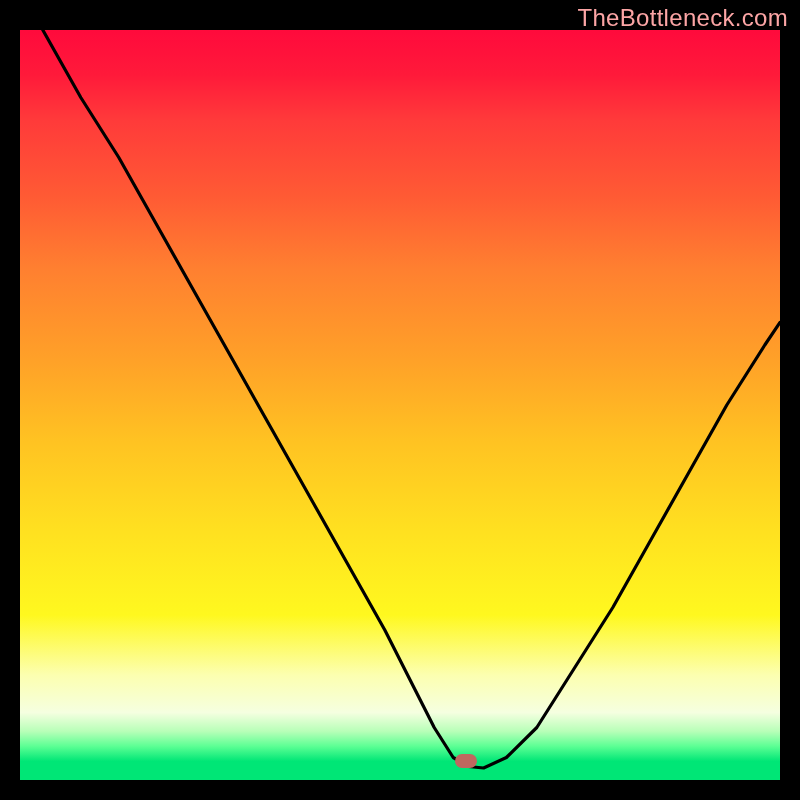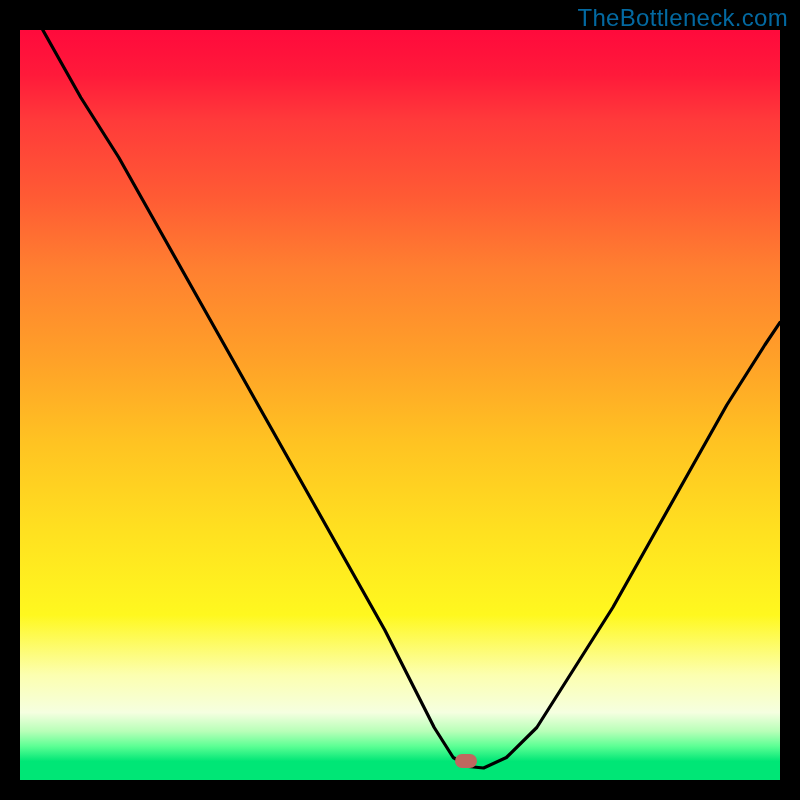--- a/index.html
+++ b/index.html
@@ -14,21 +14,21 @@
   .frame {
     position: relative;
     width: 800px;
     height: 800px;
     background: #000;
   }
   .watermark {
     position: absolute;
     top: 4px;
     right: 12px;
-    color: #0369a1;
+    color: #fca5a5;
     font-size: 24px;
     font-weight: 500;
     letter-spacing: 0.3px;
     z-index: 5;
   }
   .plot-area {
     position: absolute;
     left: 20px;
     top: 30px;
     width: 760px;

